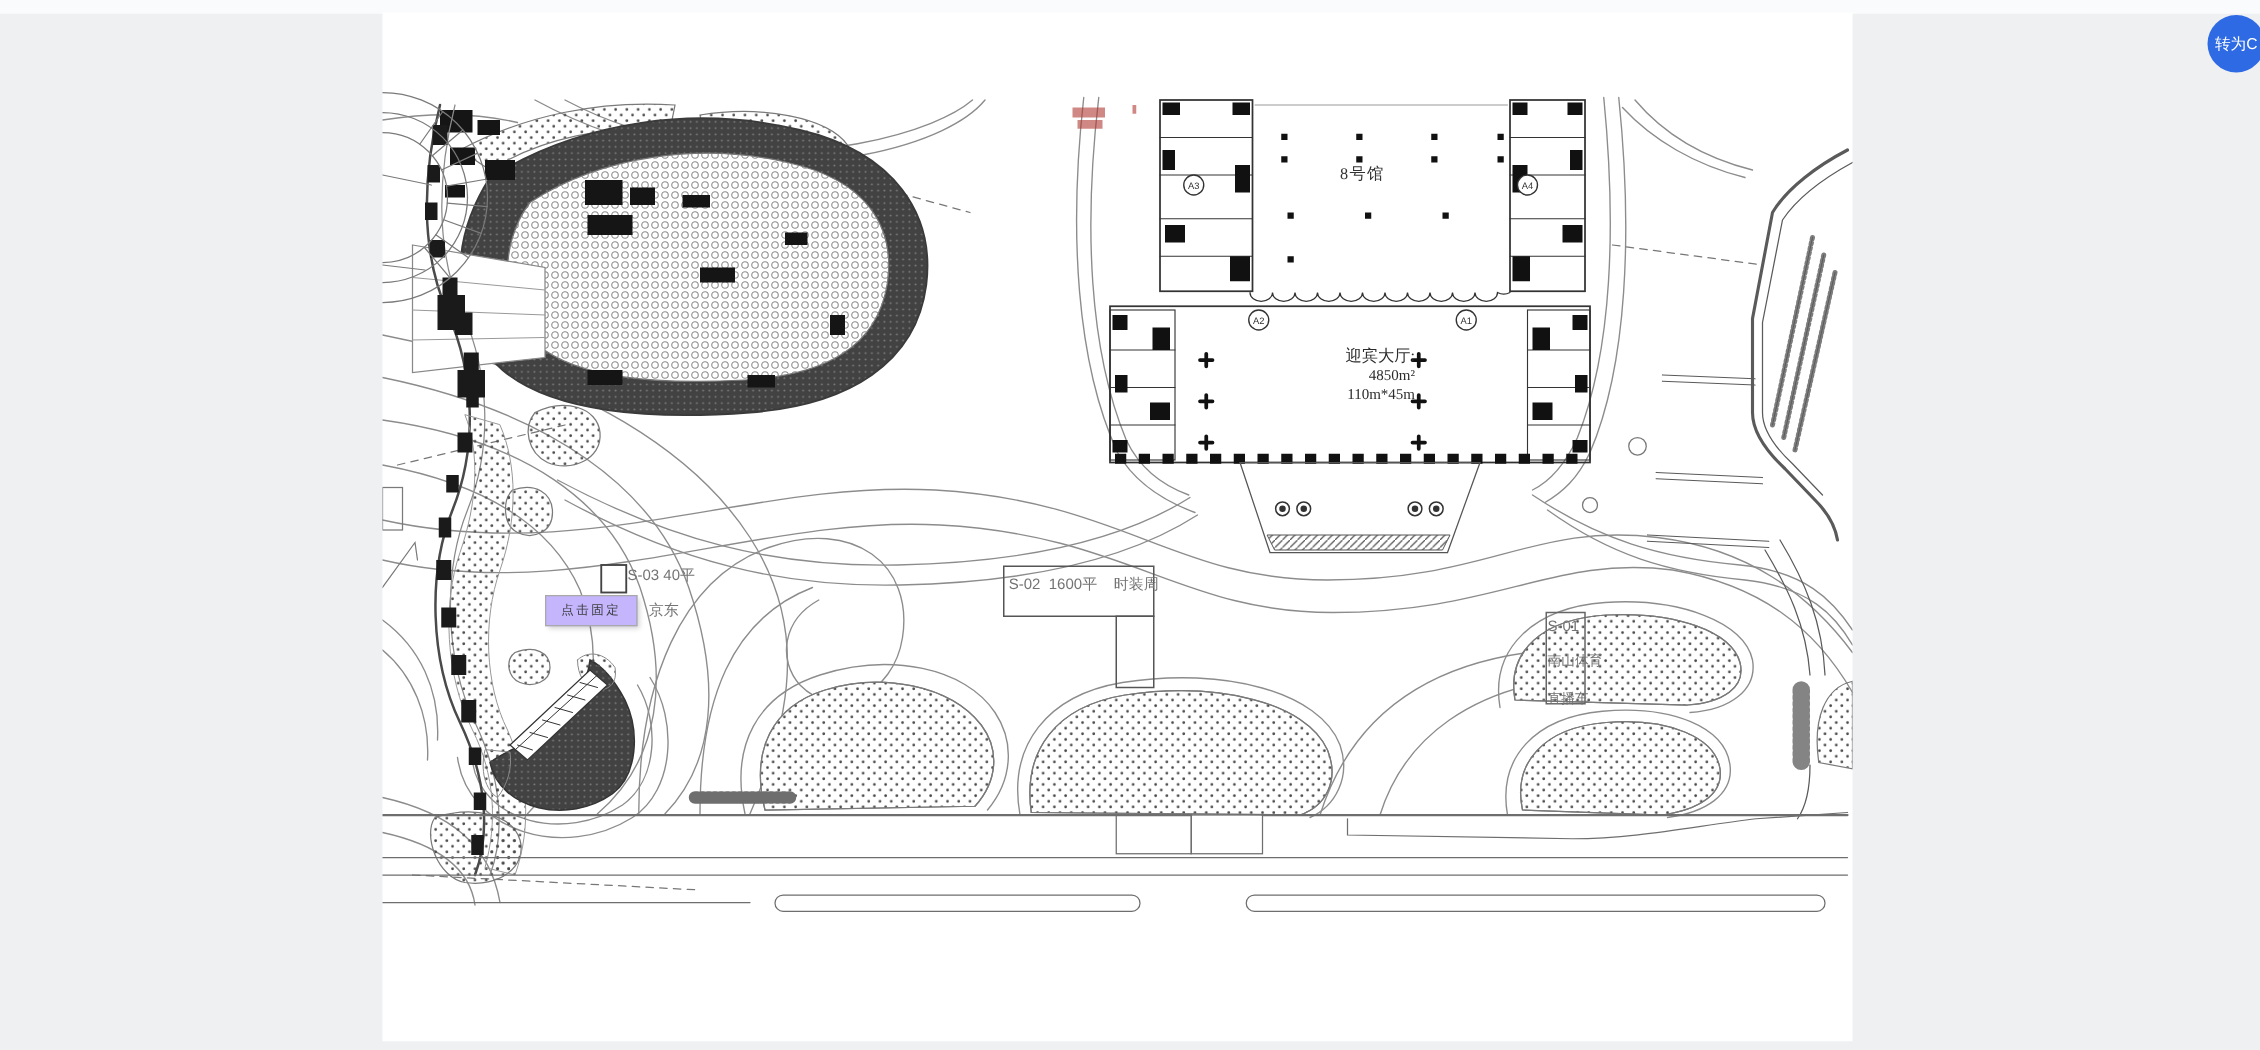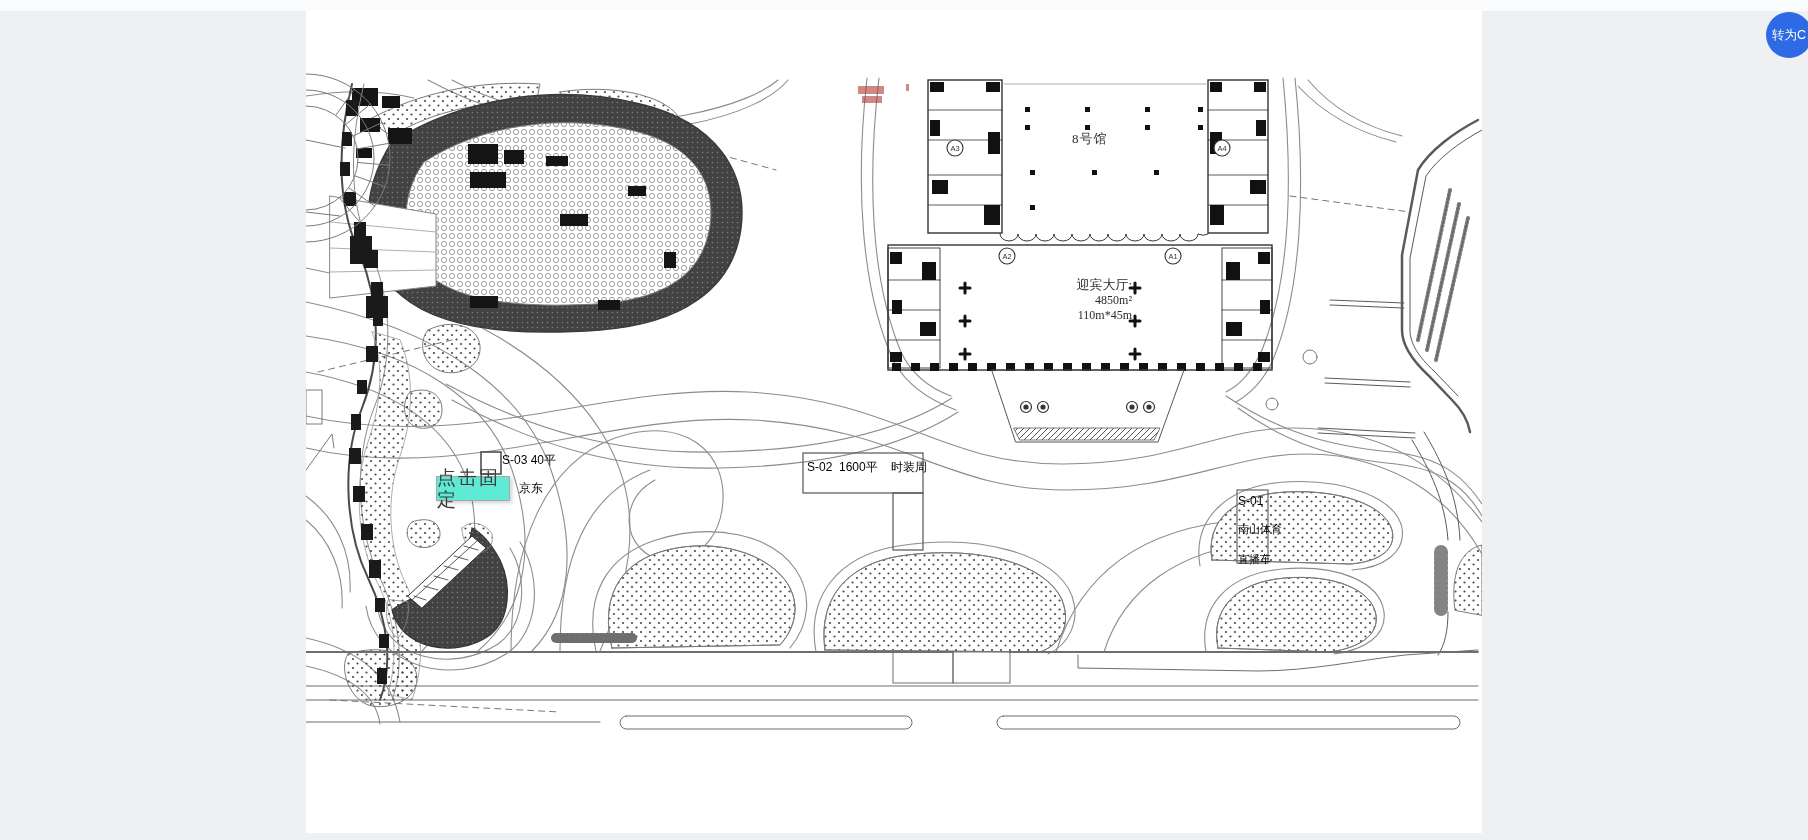--- a/index.html
+++ b/index.html
@@ -3,35 +3,35 @@
 <meta charset="utf-8">
 <style>
   html,body{margin:0;padding:0;width:1808px;height:840px;overflow:hidden;
     background:#eef0f2;font-family:"Liberation Sans",sans-serif;}
   #stage{position:relative;width:1808px;height:840px;}
   #topstrip{position:absolute;left:0;top:0;width:1808px;height:11px;background:#fafbfc;}
   #canvas{position:absolute;left:306px;top:10px;width:1176px;height:823px;background:#ffffff;}
   svg{position:absolute;left:0;top:0;}
   .ovl{position:absolute;line-height:1.15;}
   .cad{font-family:"Liberation Serif",serif;color:#2b2b2b;text-align:right;}
-  .red{color:#000000;font-family:"Liberation Sans",sans-serif;}
+  .red{color:#737373;font-family:"Liberation Sans",sans-serif;}
   #hall8{left:1072px;top:132px;font-size:13px;letter-spacing:1px;color:#333;}
   #welcome{left:1032px;top:278px;width:100px;font-size:13px;font-family:Liberation Serif, serif;}
   #welcome .l2{font-size:12px;margin-left:44px;margin-top:1px;}
   #welcome .l3{font-size:12px;margin-left:12px;margin-top:1px;}
   #s03{left:502px;top:454px;font-size:12px;}
   #s03 .l2{margin-left:17px;margin-top:14px;}
   #s02{left:807px;top:461px;font-size:12px;white-space:pre;}
   #s01{left:1238px;top:495px;font-size:12px;}
   #s01 .nm{font-size:11px;margin-top:14px;}
   #s01 .nm2{font-size:11px;margin-top:18px;}
-  #tooltip{left:436px;top:476px;width:72px;height:23px;background:#5eead4;
+  #tooltip{left:436px;top:476px;width:72px;height:23px;background:#c4b5fd;
     border:1.5px solid #a9a9a9;box-shadow:2px 2px 4px rgba(0,0,0,.18);
     display:flex;align-items:center;justify-content:center;
-    font-size:19px;color:#3d3d3d;letter-spacing:2px;}
+    font-size:10px;color:#3d3d3d;letter-spacing:2px;}
   #fab{position:absolute;left:1766px;top:12px;width:46px;height:46px;border-radius:50%;
     background:#2d6ae3;color:#fff;display:flex;align-items:center;justify-content:center;
     font-size:12.5px;white-space:nowrap;cursor:pointer;}
 </style>
 </head>
 <body>
 
 <div id="stage">
   <div id="topstrip"></div>
   <div id="canvas"></div>

